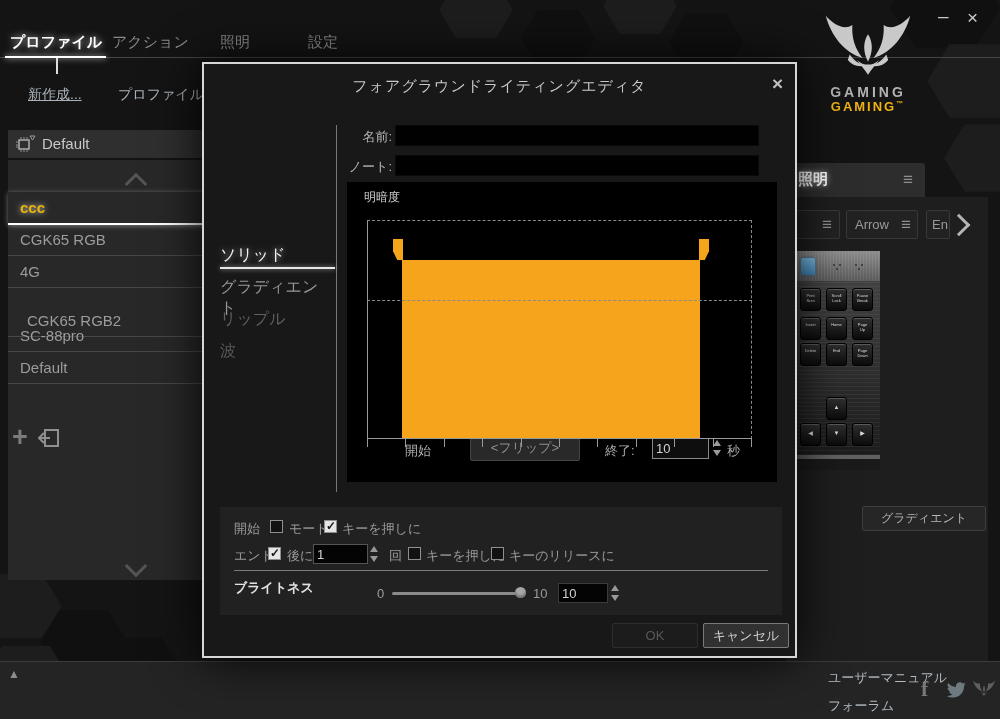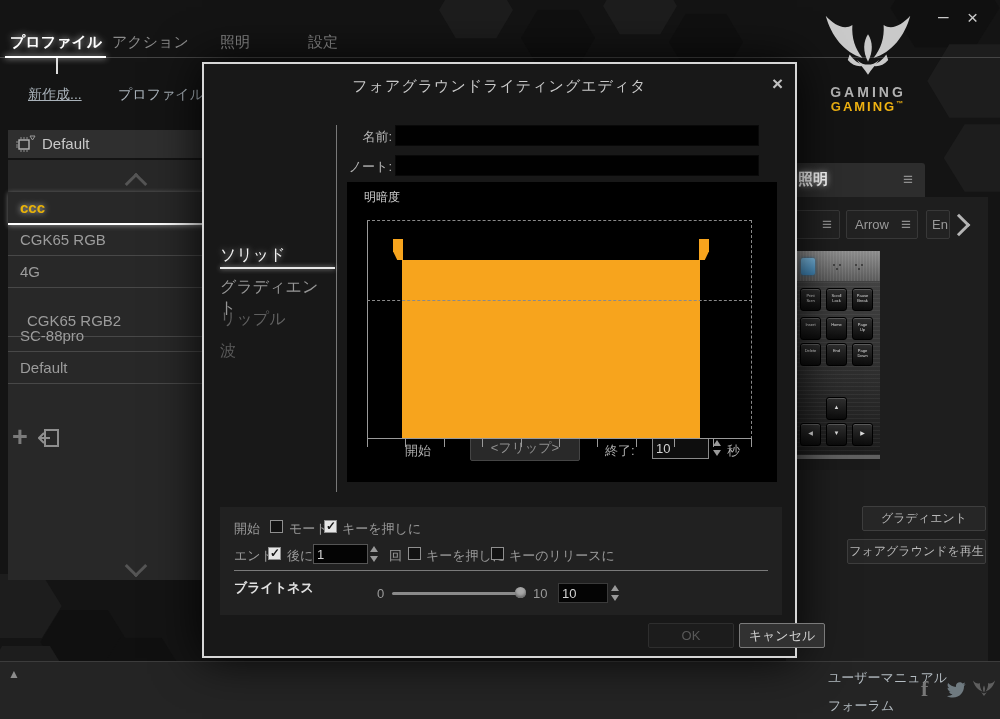--- a/index.html
+++ b/index.html
@@ -99,21 +99,21 @@
   .spin i.d{bottom:2px;border-top:6px solid #999;}
   .opts{position:absolute;left:16px;top:443px;width:562px;height:108px;background:#212121;}
   .opt-lbl{position:absolute;font-size:13px;color:#9a9a9a;}
   .cb{position:absolute;width:13px;height:13px;background:#121212;border:1px solid #8f8f8f;box-sizing:border-box;}
   .cb.checked{background:#e6e6e6;}
   .cb.checked::after{content:"✓";position:absolute;left:1px;top:-2px;color:#161616;font-size:12px;font-weight:bold;}
   .opt-div{position:absolute;left:14px;top:63px;width:534px;height:1px;background:#7a7a7a;}
   .bright-lbl{position:absolute;left:14px;top:72px;font-size:13px;font-weight:bold;color:#e2e2e2;}
   .sl-track{position:absolute;left:172px;top:85px;width:132px;height:3px;background:#8a8a8a;border-radius:2px;}
   .sl-thumb{position:absolute;left:295px;top:80px;width:11px;height:11px;border-radius:50%;background:#a8a8a8;box-shadow:inset 0 -2px 3px #666;}
-  .m-btn{position:absolute;top:559px;width:86px;height:25px;font-size:13px;text-align:center;line-height:23px;box-sizing:border-box;border-radius:2px;margin-left:36px;}
+  .m-btn{position:absolute;top:559px;width:86px;height:25px;font-size:13px;text-align:center;line-height:23px;box-sizing:border-box;border-radius:2px;}
   .m-btn.ok{left:408px;background:#1c1c1c;border:1px solid #2e2e2e;color:#585858;}
   .m-btn.cancel{left:499px;background:#313131;border:1px solid #7a7a7a;color:#d0d0d0;}
   svg{display:block;}
 </style>
 </head>
 <body>
 
 <div id="app">
 
   <div class="hex" style="left:432px;top:-20px;width:88px;height:60px;"></div>
@@ -232,21 +232,20 @@
     <div class="key" style="left:55px;top:92px;">Page
 Down</div>
     <div class="key arrow" style="left:29px;top:146px;">▲</div>
     <div class="key arrow" style="left:3px;top:172px;">◀</div>
     <div class="key arrow" style="left:29px;top:172px;">▼</div>
     <div class="key arrow" style="left:55px;top:172px;">▶</div>
     <div class="kb-foot"></div>
   </div>
 
   <div class="fx-btn" style="left:862px;top:506px;width:124px;">グラディエント</div>
-  <div class="fx-btn" style="left:847px;top:539px;width:139px;">フォアグラウンドを再生</div>
 
   <div class="footer">
     <div class="f-tri">▲</div>
     <div class="f-link" style="top:7px;">ユーザーマニュアル</div>
     <div class="f-link" style="top:35px;">フォーラム</div>
     <div class="fb-ic">f</div>
     <div class="abs" style="left:946px;top:20px;">
       <svg width="20" height="16" viewBox="0 0 20 16" fill="#6f7a80">
         <path d="M19.6 2.1c-.7.3-1.4.5-2.2.6.8-.5 1.4-1.2 1.7-2.1-.8.4-1.6.8-2.5.9C15.9.7 14.9.2 13.8.2c-2.1 0-3.9 1.7-3.9 3.9 0 .3 0 .6.1.9C6.8 4.8 4 3.3 2.1 1c-.3.6-.5 1.2-.5 2 0 1.3.7 2.5 1.7 3.2-.6 0-1.2-.2-1.8-.5v.1c0 1.9 1.3 3.4 3.1 3.8-.3.1-.7.1-1 .1-.2 0-.5 0-.7-.1.5 1.5 1.9 2.7 3.6 2.7-1.3 1-3 1.6-4.8 1.6H.9c1.7 1.1 3.8 1.7 6 1.7 7.2 0 11.1-6 11.1-11.1v-.5c.8-.5 1.4-1.2 1.6-1.9z"></path>
       </svg>

